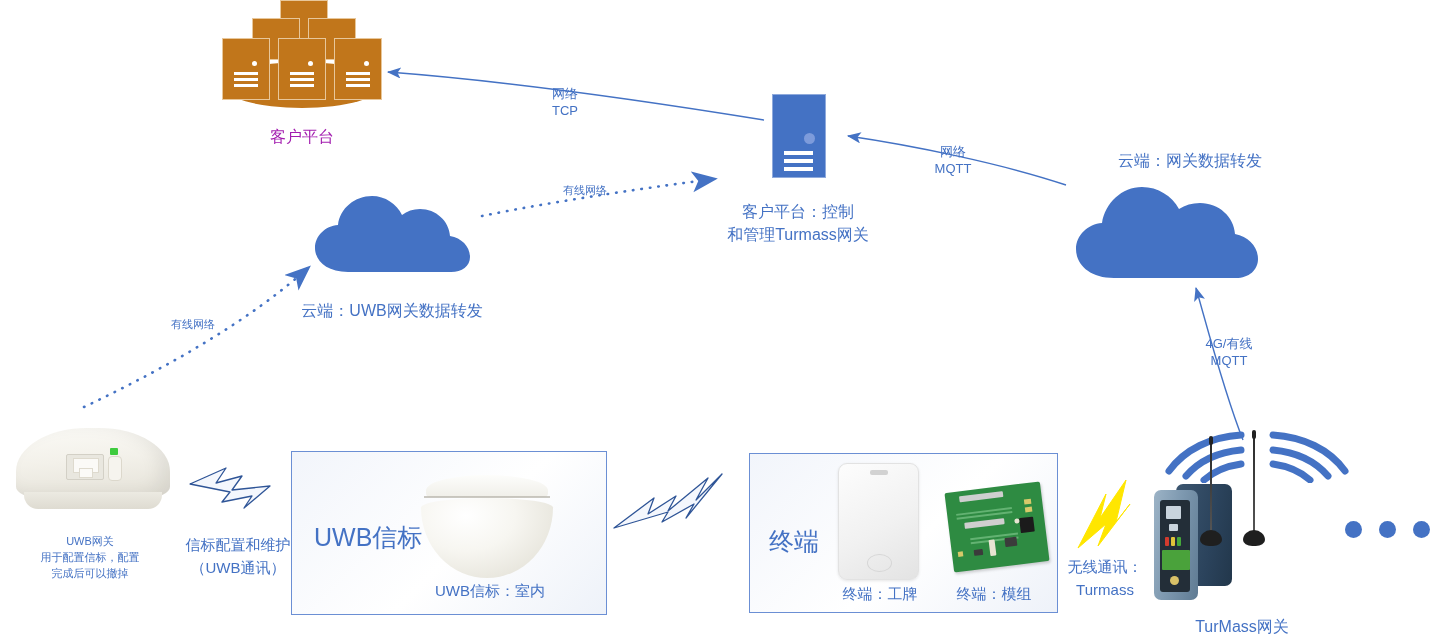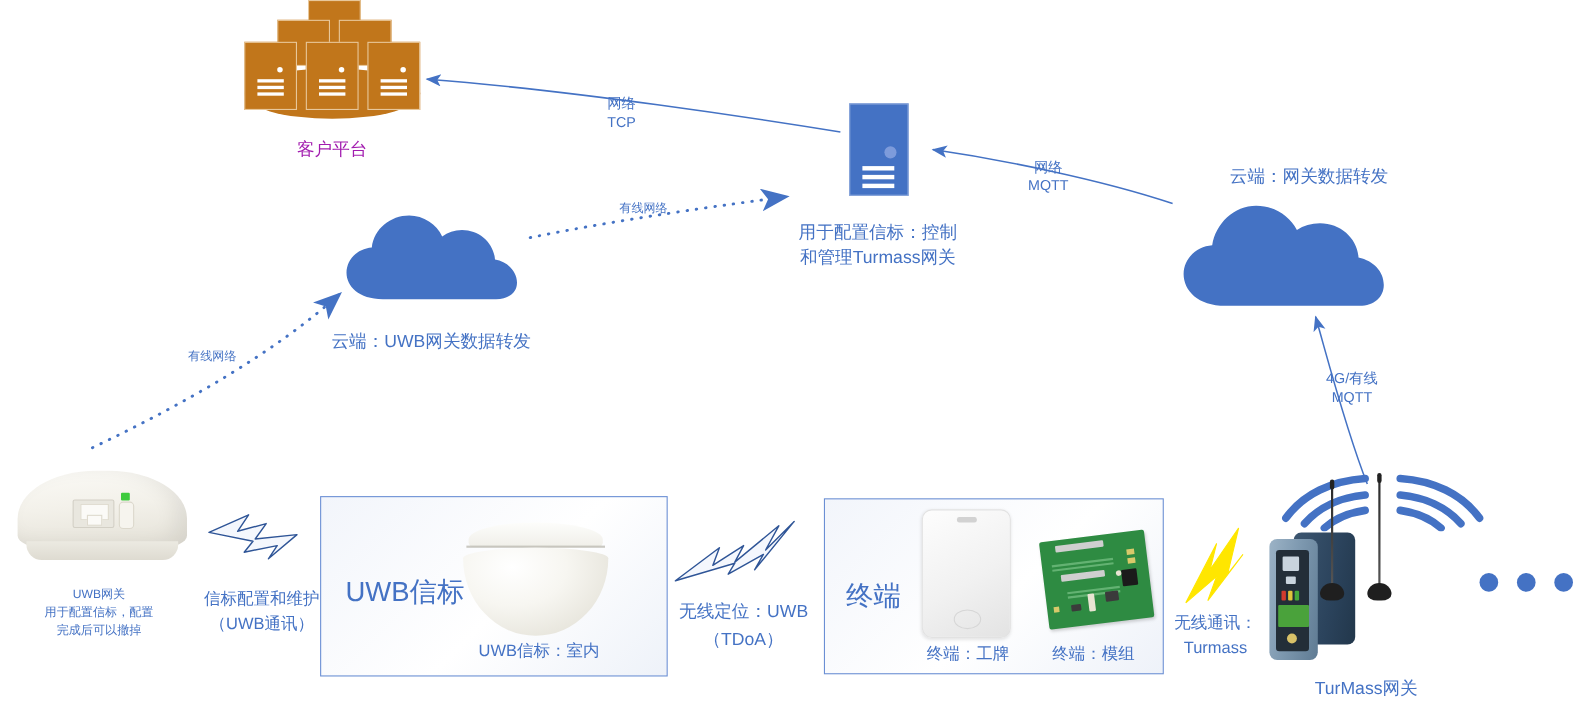--- a/index.html
+++ b/index.html
@@ -138,21 +138,21 @@
     </div>
   </div>
   <div class="abs lbl lbl-orange" style="left:222px;top:126px;width:160px;font-size:16px;">客户平台</div>
 
   <div class="mgmt" style="left:772px;top:94px;width:52px;height:82px;">
     <div class="mgmt-dot" style="left:31px;top:38px;"></div>
     <div class="mgmt-line" style="left:11px;top:56px;width:29px;"></div>
     <div class="mgmt-line" style="left:11px;top:64px;width:29px;"></div>
     <div class="mgmt-line" style="left:11px;top:72px;width:29px;"></div>
   </div>
-  <div class="abs lbl" style="left:678px;top:200px;width:240px;font-size:16px;line-height:1.45;">用于配置信标：控制
+  <div class="abs lbl" style="left:678px;top:200px;width:240px;font-size:16px;line-height:1.45;">客户平台：控制
 和管理Turmass网关</div>
 
   <svg class="abs" style="left:312px;top:192px;width:160px;height:88px;" viewBox="0 0 160 88">
     <path d="M36,80 C14,80 3,68 3,56 C3,44 13,34 26,33 C28,16 43,4 60,4
              C73,4 85,12 90,23 C95,19 101,17 108,17 C124,17 137,29 138,44
              C150,46 158,55 158,65 C158,74 150,80 139,80 Z" fill="#4472C4"></path>
   </svg>
   <div class="abs lbl" style="left:272px;top:300px;width:240px;font-size:16px;">云端：UWB网关数据转发</div>
 
   <svg class="abs" style="left:1072px;top:182px;width:190px;height:104px;" viewBox="0 0 190 104">
@@ -201,22 +201,20 @@
   <div class="beacon" style="left:420px;top:475px;width:134px;height:104px;">
     <div class="beacon-top" style="left:6px;top:0px;width:122px;height:22px;"></div>
     <div class="beacon-seam" style="left:4px;top:21px;width:126px;"></div>
     <div class="beacon-bot" style="left:1px;top:23px;width:132px;height:80px;"></div>
   </div>
   <div class="panel-cap" style="left:405px;top:582px;width:170px;">UWB信标：室内</div>
 
   <svg class="abs" style="left:612px;top:470px;width:118px;height:62px;" viewBox="0 0 118 62">
     <path d="M2,58 L42,28 L36,44 L64,26 L56,41 L96,8 L84,30 L110,4 L74,48 L82,34 L50,52 L56,42 Z" fill="#f4f7fd" stroke="#2F5597" stroke-width="1.3" stroke-linejoin="round"></path>
   </svg>
-  <div class="abs edge-lbl" style="left:606px;top:545px;width:140px;font-size:16px;line-height:1.55;">无线定位：UWB
-（TDoA）</div>
 
   <div class="panel" style="left:749px;top:453px;width:307px;height:158px;"></div>
   <div class="panel-title" style="left:769px;top:525px;">终端</div>
 
   <div class="badge" style="left:838px;top:463px;width:79px;height:115px;">
     <div class="badge-slot" style="left:31px;top:6px;width:18px;height:5px;"></div>
     <div class="badge-btn" style="left:28px;top:90px;width:23px;height:16px;"></div>
   </div>
   <div class="panel-cap" style="left:828px;top:585px;width:104px;">终端：工牌</div>
 

